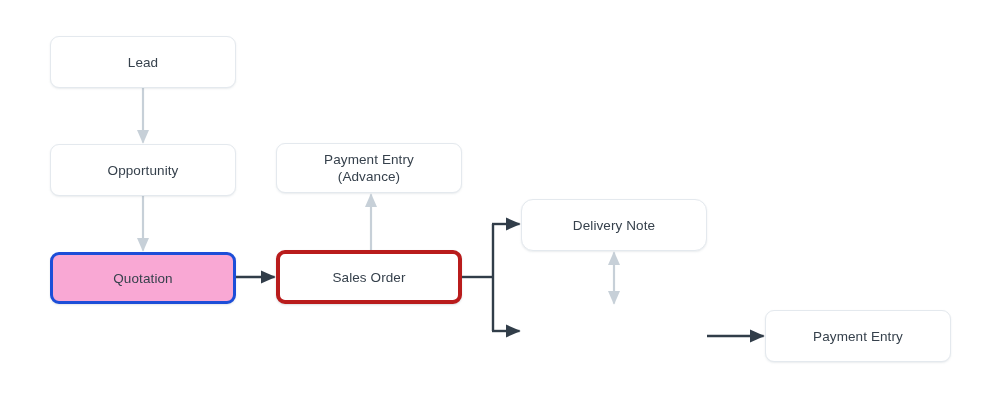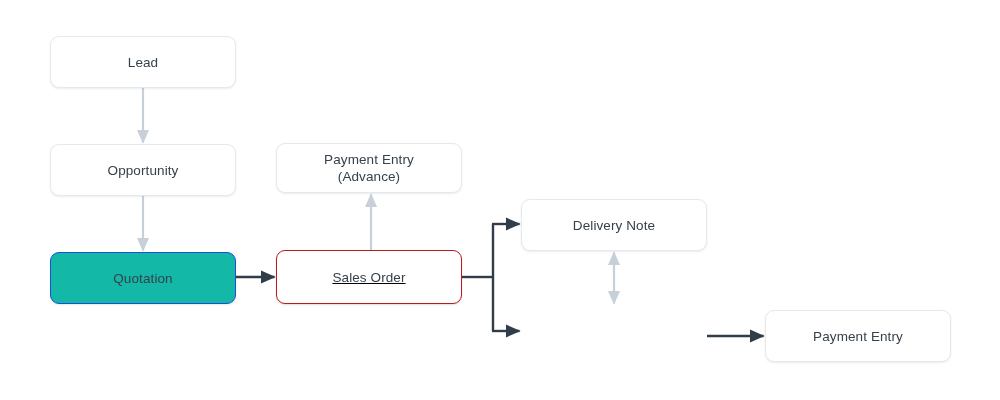--- a/index.html
+++ b/index.html
@@ -34,27 +34,26 @@
     align-items: center;
     justify-content: center;
     text-align: center;
     border-radius: 9px;
     background: #ffffff;
     border: 1px solid #e4e9ee;
     box-shadow: 0 1px 2px rgba(120,135,150,0.16);
     z-index: 2;
   }
   .node.emphasis {
-    border: 1px solid #b91c1c;
+    border: 4px solid #b91c1c;
     box-shadow: 0 1px 2px rgba(90,105,120,0.22);
-    text-decoration: underline;
   }
   .node.selected {
-    background: #14b8a6;
-    border: 1px solid #1d4ed8;
+    background: #f9a8d4;
+    border: 3px solid #1d4ed8;
     box-shadow: 0 1px 2px rgba(120,135,150,0.20);
     text-align: center;
   }
   .node-label {
     font-size: 13.5px;
     line-height: 17px;
     color: #36414c;
     letter-spacing: 0.1px;
     white-space: pre-line;
     padding: 0 8px;
@@ -122,21 +121,21 @@
 
   <div class="node" style="left:276px; top:143px; width:186px; height:50px;">
     <span class="node-label">Payment Entry
 (Advance)</span>
   </div>
 
   <div class="node emphasis" style="left:276px; top:250px; width:186px; height:54px;">
     <span class="node-label">Sales Order</span>
   </div>
 
-  <div class="node" style="left:521px; top:199px; width:186px; height:52px;">
+  <div class="node" style="left:521px; top:199px; width:186px; height:52px;border-radius:12px;">
     <span class="node-label">Delivery Note</span>
   </div>
 
 
   <div class="node" style="left:765px; top:310px; width:186px; height:52px;">
     <span class="node-label">Payment Entry</span>
   </div>
 
 </div>
 

